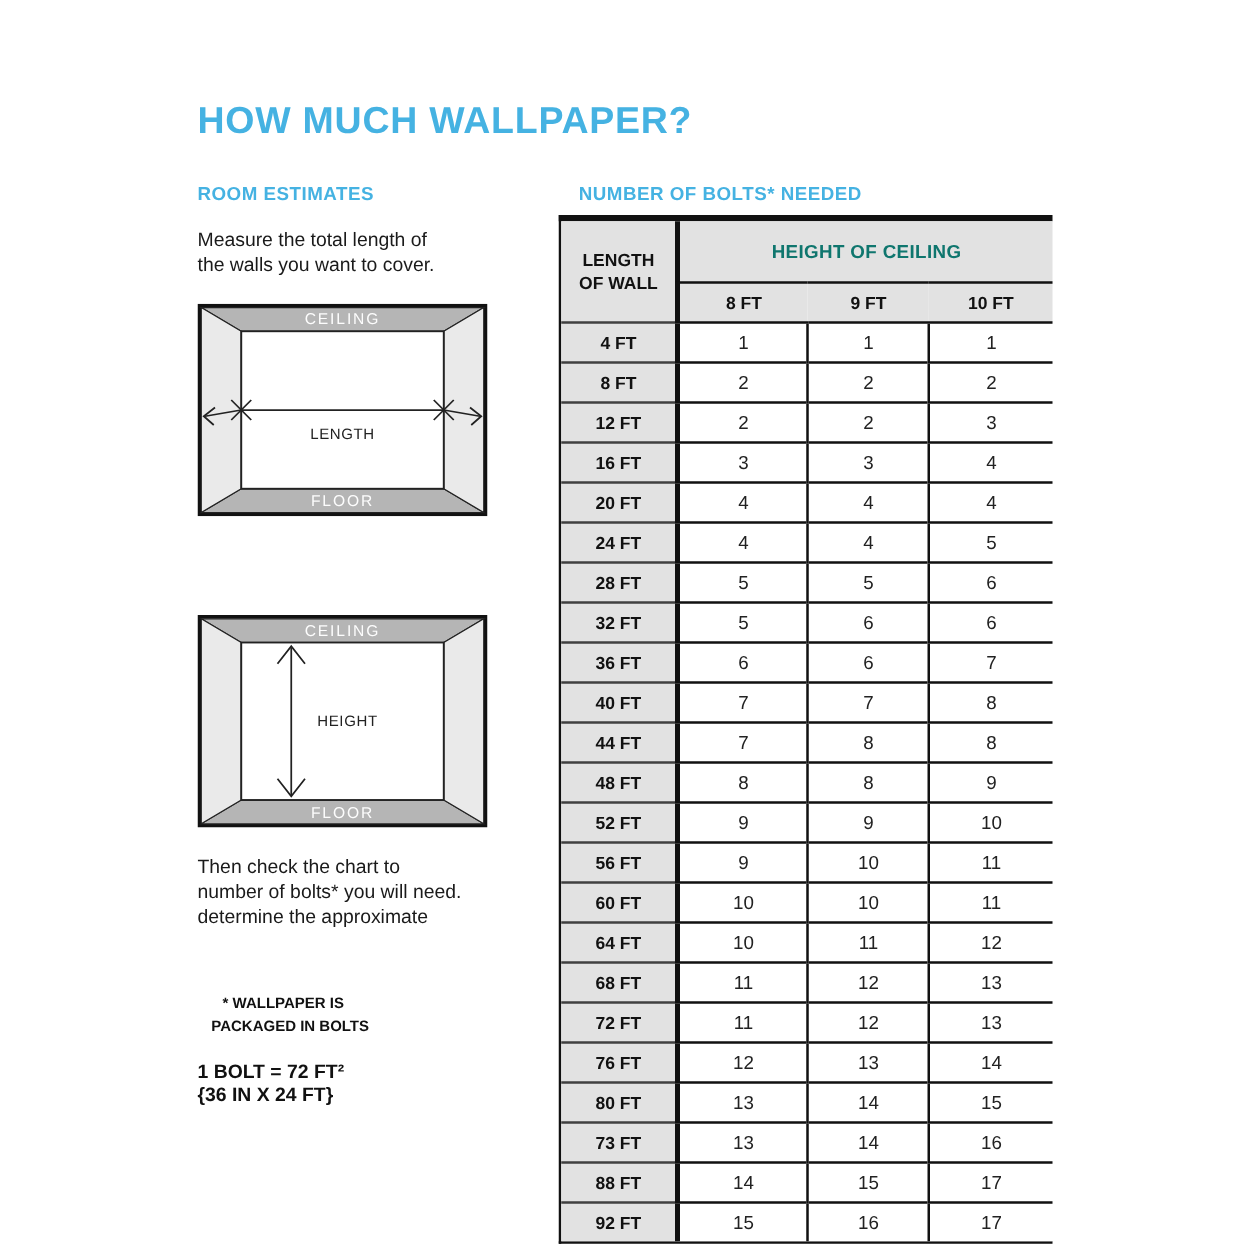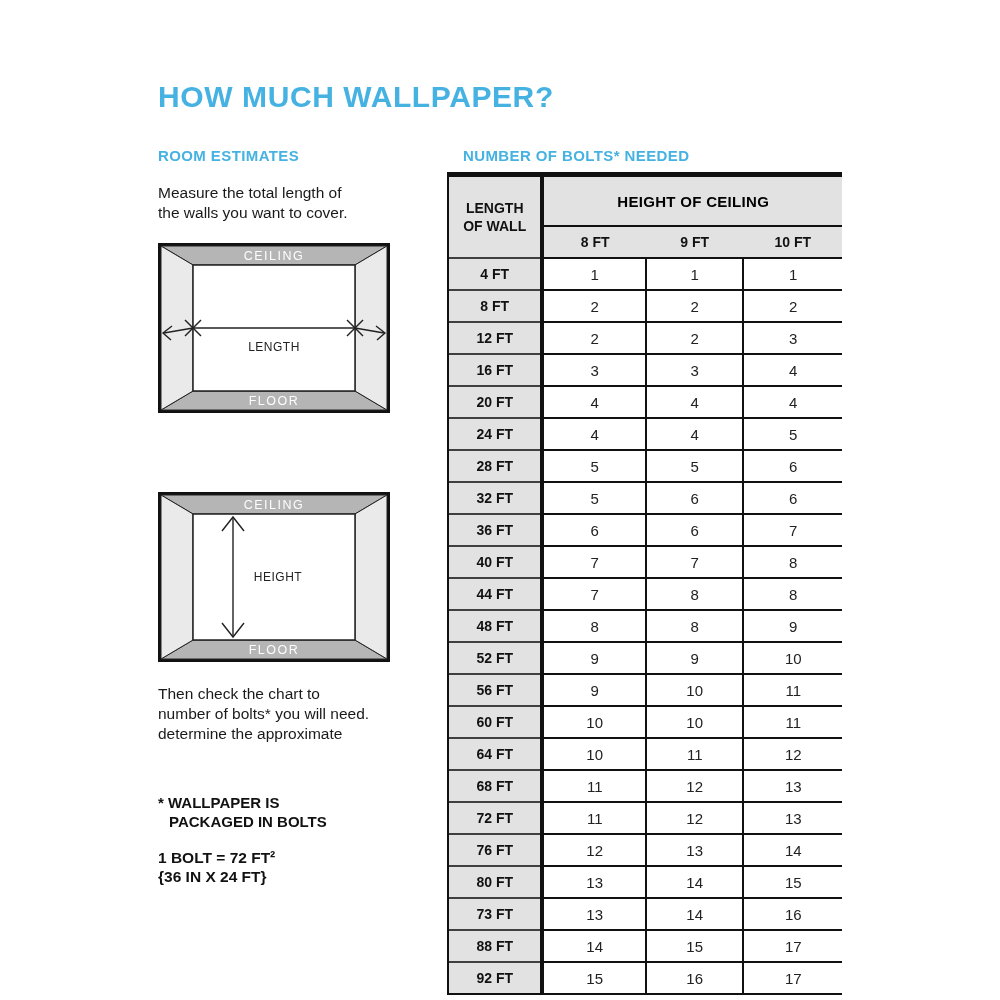--- a/index.html
+++ b/index.html
@@ -7,32 +7,32 @@
         font-family:"Liberation Sans", sans-serif;color:#1a1a1a;overflow:hidden;}
   .page-title{position:absolute;left:158px;top:40px;font-size:30px;font-weight:bold;
         color:#45b2e2;letter-spacing:0.6px;margin-top:40px;}
   .sec-head{position:absolute;font-size:15px;font-weight:bold;color:#45b2e2;letter-spacing:0.4px;}
   .room-head{left:158px;top:147px;}
   .table-head{left:463px;top:147px;width:393px;text-align:left;}
   .para{position:absolute;left:158px;font-size:15.5px;line-height:20px;color:#1a1a1a;}
   .p1{top:183px;} .p2{top:434px;} .p3{top:684px;}
   .diagram{position:absolute;left:158px;width:232px;height:170px;}
   .d1{top:243px;} .d2{top:492px;}
-  .footnote{position:absolute;left:158px;top:793px;font-size:15px;font-weight:bold;line-height:19px;color:#111;}
+  .footnote{position:absolute;left:158px;top:793px;font-size:12px;font-weight:bold;line-height:19px;color:#111;text-align:center;}
   .footnote .indent{padding-left:11px;}
   .boltinfo{position:absolute;left:158px;top:848px;font-size:15.5px;font-weight:bold;line-height:19px;color:#111;}
   .table-wrap{position:absolute;left:447px;top:172px;width:393px;
         border-top:5px solid #111;border-left:2px solid #111;border-bottom:2px solid #111;}
   table{border-collapse:collapse;table-layout:fixed;width:100%;}
   col.c1{width:93px;} col.c2{width:103px;} col.c3{width:97px;} col.c4{width:98px;}
   th,td{padding:0;margin:0;}
   th.corner{background:#e2e2e2;border-right:4px solid #111;font-size:14px;font-weight:bold;
         text-align:center;line-height:18px;color:#111;}
   th.group{background:#e2e2e2;font-size:15px;font-weight:bold;letter-spacing:0.3px;
-        height:48px;text-align:center;color:#000000;}
+        height:48px;text-align:center;color:#0f766e;}
   tr.subhead th{background:#e2e2e2;border-top:2px solid #111;font-size:14px;font-weight:bold;
         height:30px;text-align:center;color:#111;}
   tbody th{background:#e2e2e2;border-right:4px solid #111;border-top:2px solid #404040;
         font-size:14px;font-weight:bold;height:30px;text-align:center;color:#111;}
   tbody td{border-top:2px solid #111;font-size:15px;font-weight:normal;
         text-align:center;color:#222;background:#fff;}
   tbody td + td{border-left:2px solid #111;}
   svg text{font-family:"Liberation Sans", sans-serif;}
   .wall-label{fill:#fdfdfd;font-size:12.5px;letter-spacing:1.5px;}
   .dim-label{fill:#222;font-size:12px;letter-spacing:0.5px;}

